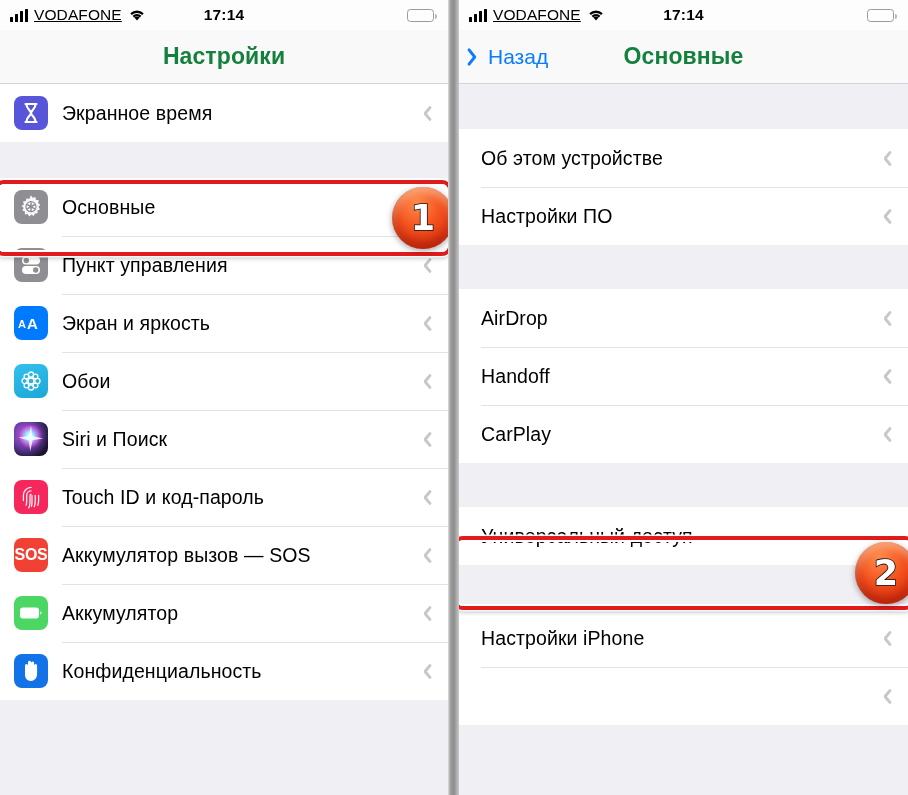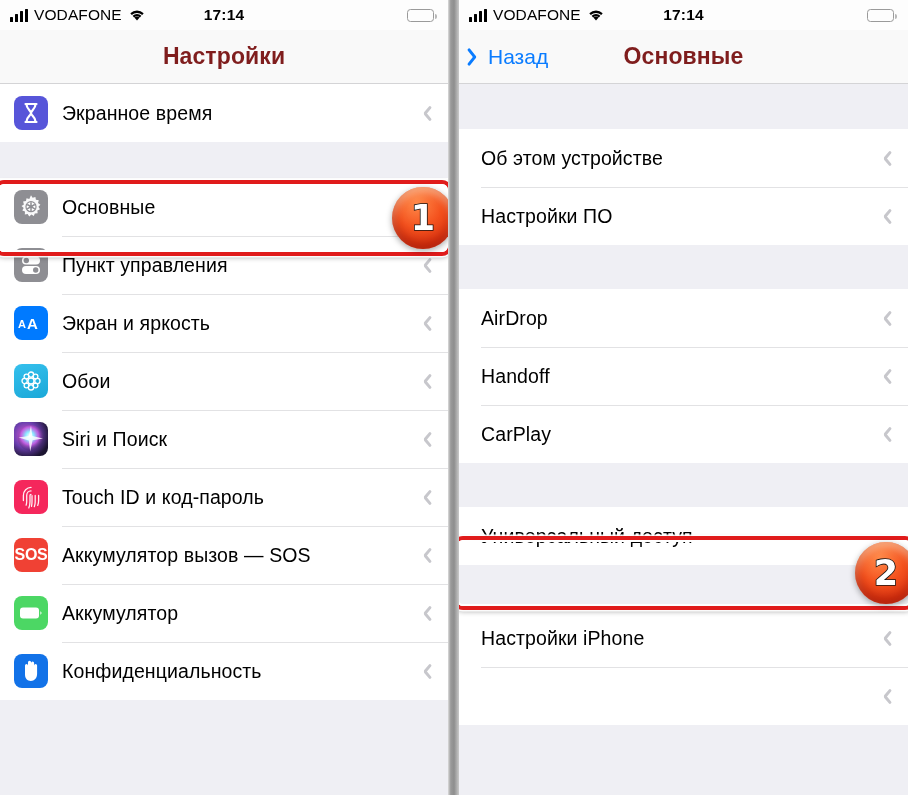--- a/index.html
+++ b/index.html
@@ -14,20 +14,21 @@
   .phone { position: relative; height: 795px; overflow: hidden; background: #ffffff; }
   .phone-left  { width: 448px; }
   .divider     { width: 11px; height: 795px; background: linear-gradient(to right,#dcdcdc 0%,#9a9a9a 25%,#8e8e8e 55%,#c9c9c9 100%); }
   .phone-right { width: 449px; }
 
   
   .statusbar {
     height: 30px; background: #fdfdfd;
     display: flex; align-items: center; padding: 0 14px 0 10px;
     position: relative;
+    text-decoration: underline;
   }
   .sb-left { display: flex; align-items: center; gap: 6px; }
   .sig { display: flex; align-items: flex-end; gap: 2px; height: 13px; }
   .sig i { display: block; width: 3px; background: #000; border-radius: 0.5px; }
   .sig i:nth-child(1) { height: 5px; }
   .sig i:nth-child(2) { height: 8px; }
   .sig i:nth-child(3) { height: 11px; }
   .sig i:nth-child(4) { height: 13px; }
   .carrier { font-size: 15.5px; font-weight: 400; letter-spacing: .1px; color: #000; }
   .wifi { width: 18px; height: 14px; position: relative; }
@@ -39,21 +40,21 @@
   .battery { width: 27px; height: 13px; border: 1.6px solid #9a9a9a; border-radius: 3.5px; padding: 1.5px; position: relative; }
   .battery::after { content:""; position:absolute; right:-4px; top:4px; width:2.5px; height:5px; background:#b8b8b8; border-radius:0 2px 2px 0; }
   .battery .fill { height: 100%; background: #000; border-radius: 1.5px; }
 
   
   .navbar {
     height: 54px; background: #f9f9f9;
     display: flex; align-items: center; justify-content: center;
     position: relative; border-bottom: 1px solid #d4d4d6;
   }
-  .nav-title { font-size: 23px; font-weight: 700; color: #7f1d1d; letter-spacing: .1px; }
+  .nav-title { font-size: 23px; font-weight: 700; color: #15803d; letter-spacing: .1px; }
   .nav-back {
     position: absolute; left: 12px; top: 0; height: 54px;
     display: flex; align-items: center; gap: 4px; color: #0a7cff;
     font-size: 21px; cursor: pointer;
   }
   .chev-back { width: 13px; height: 22px; position: relative; display:inline-block; }
   .chev-back::before, .chev-back::after {
     content: ""; position: absolute; left: 3px; width: 3.4px; height: 12px;
     background: #0a7cff; border-radius: 2px;
   }

